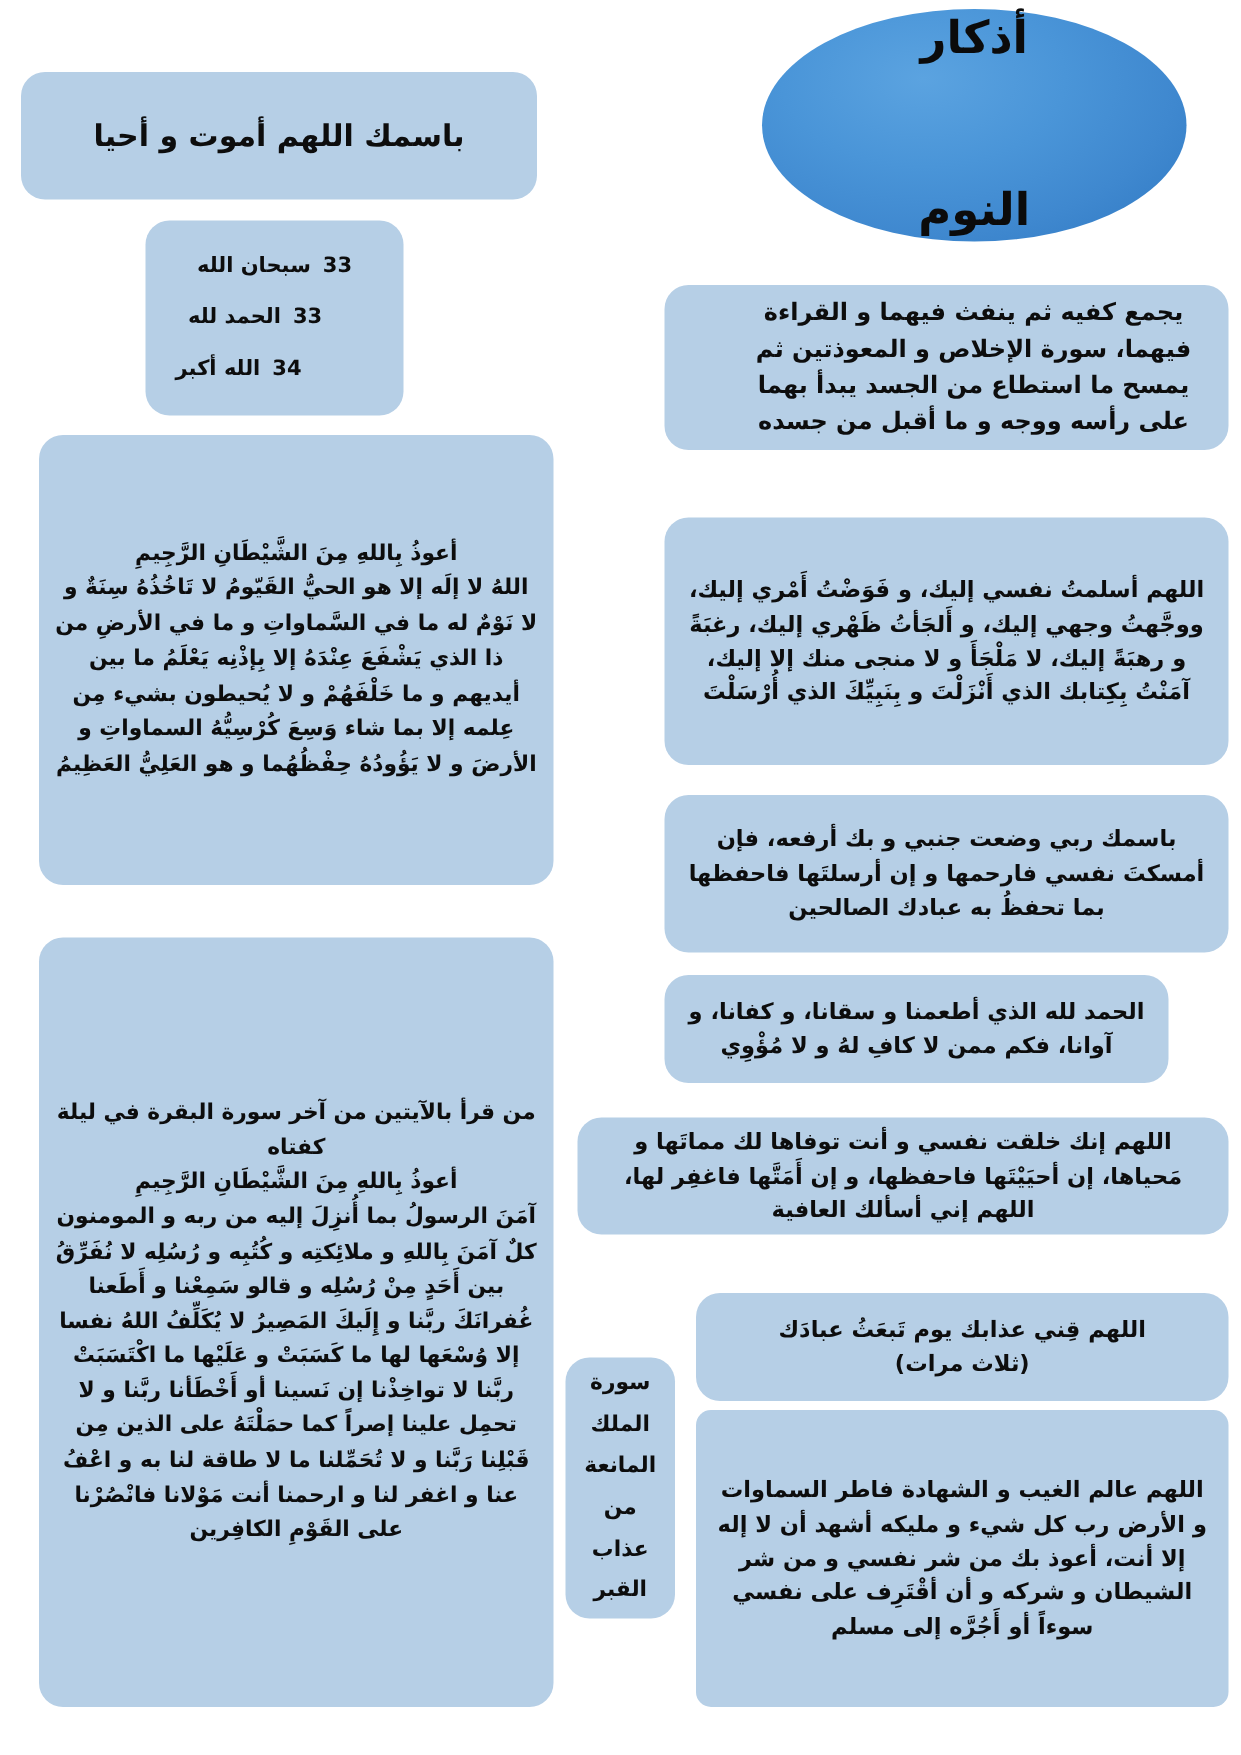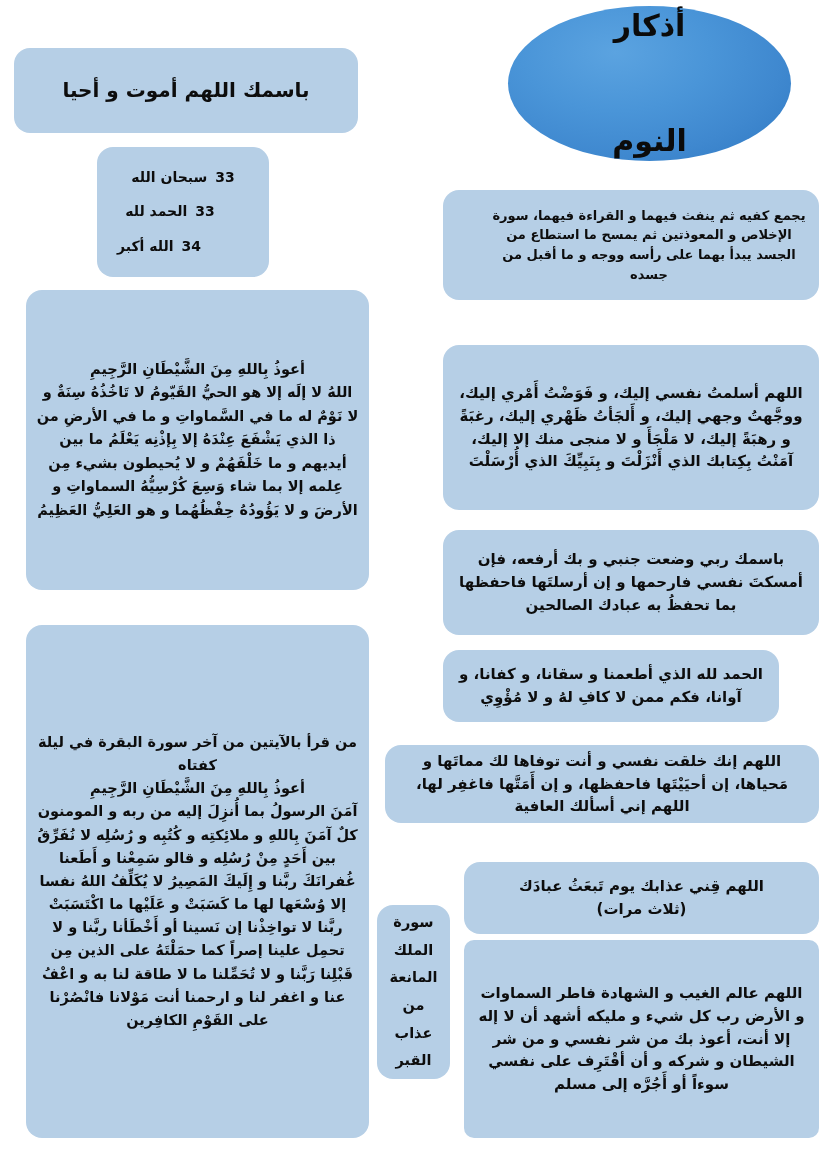--- a/index.html
+++ b/index.html
@@ -90,21 +90,21 @@
     font-weight: bold;
     direction: ltr;
   }
   #box-tasbih .r1 { padding-right: 0px; }
   #box-tasbih .r2 { padding-right: 26px; }
   #box-tasbih .r3 { padding-right: 48px; }
 
   .kursi-head, .baqara-head { margin-bottom: 6px; }
 
   
-  #box-kaffayh     { left: 443px; top: 190px; width: 376px; height: 110px; font-size: 13px; padding-left: 46px; }
+  #box-kaffayh     { left: 443px; top: 190px; width: 376px; height: 110px; font-size: 16px; padding-left: 46px; }
   #box-aslamtu     { left: 443px; top: 345px; width: 376px; height: 165px; font-size: 15px; }
   #box-janbi       { left: 443px; top: 530px; width: 376px; height: 105px; font-size: 15px; }
   #box-hamdulillah { left: 443px; top: 650px; width: 336px; height: 72px;  font-size: 15px; }
   #box-khalaqta    { left: 385px; top: 745px; width: 434px; height: 78px; font-size: 15px; }
   #box-adhabak     { left: 464px; top: 862px; width: 355px; height: 72px;  font-size: 15px; text-align: center; }
   #box-alimulghayb { left: 464px; top: 940px; width: 355px; height: 198px; font-size: 15px; border-radius: 10px; }
 
   
   #box-mulk {
     left: 377px;

